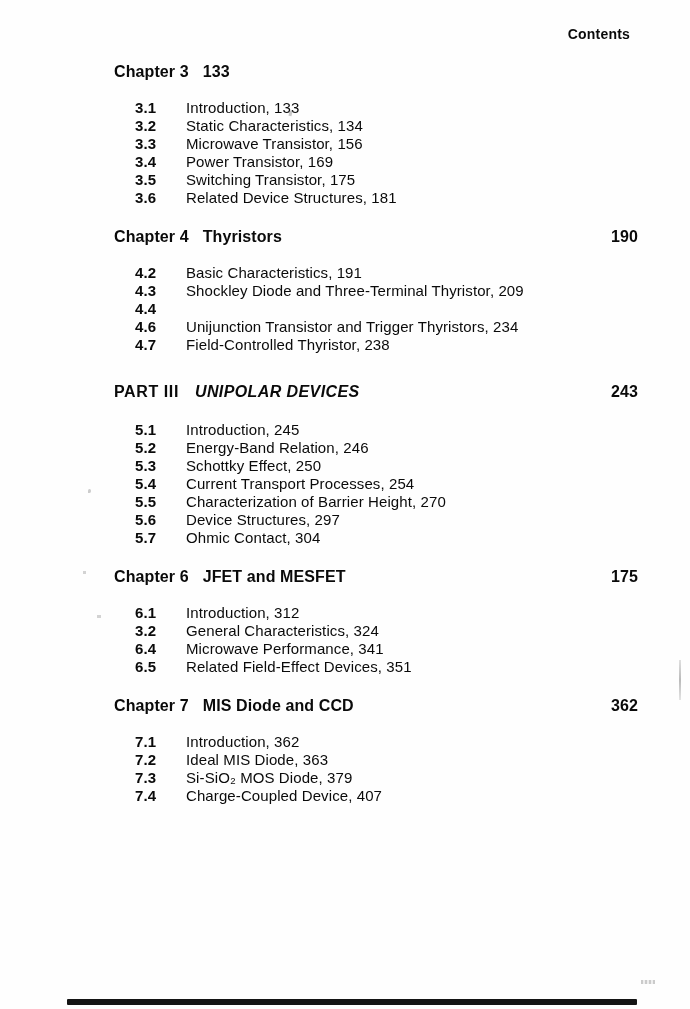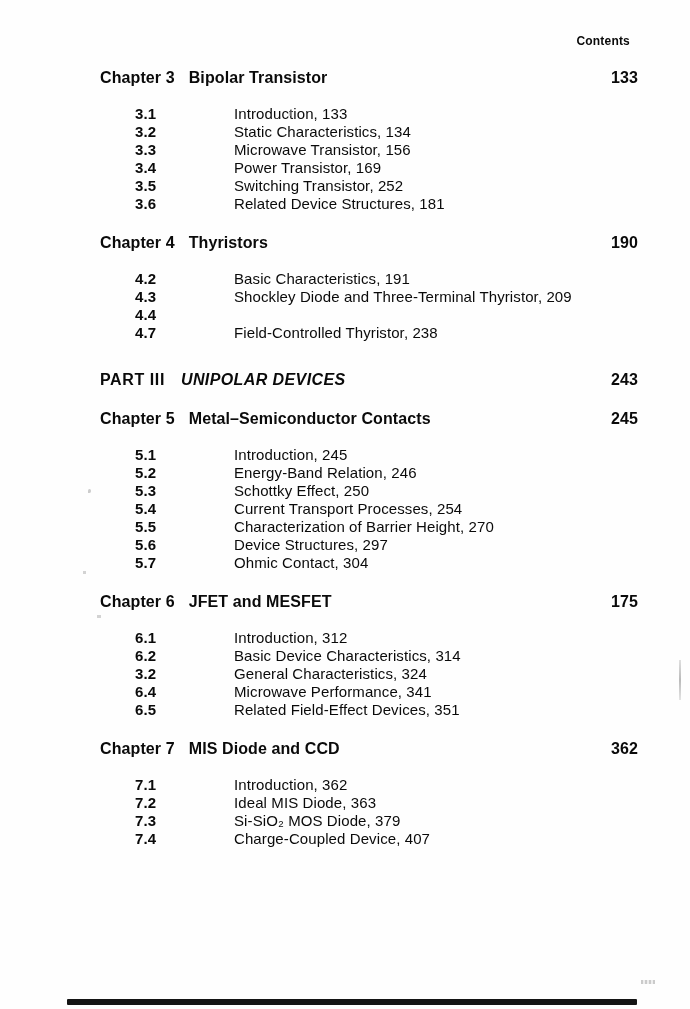--- a/index.html
+++ b/index.html
@@ -10,43 +10,44 @@
   .page {
     position: relative;
     width: 690px;
     height: 1009px;
     background: #fefefe;
     overflow: hidden;
     font-family: "Liberation Sans", "DejaVu Sans", sans-serif;
     color: #0a0a0a;
   }
   .running-head {
-    padding-top: 34px;
+    padding-top: 26px;
     margin-right: 60px;
     text-align: right;
-    font-size: 12px;
+    font-size: 14px;
     font-weight: bold;
     letter-spacing: 0.2px;
   }
   .toc {
     padding: 0 52px 0 100px;
   }
   .toc-section {
     margin-top: 20px;
   }
   .toc-section.part {
     margin-top: 28px;
   }
   .sec-head {
     display: flex;
     align-items: baseline;
     font-size: 16px;
     font-weight: bold;
     line-height: 19px;
     letter-spacing: 0.1px;
+    margin-left: 14px;
   }
   .sec-label {
     margin-right: 14px;
     white-space: nowrap;
   }
   .toc-section.part .sec-label {
     margin-right: 16px;
     letter-spacing: 0.6px;
   }
   .sec-title {
@@ -62,21 +63,20 @@
     white-space: nowrap;
   }
   .toc-items {
     margin: 18px 0 0 35px;
   }
   .toc-item {
     display: flex;
     font-size: 15px;
     line-height: 18px;
     letter-spacing: 0.1px;
-    gap: 48px;
   }
   .toc-num {
     width: 39px;
     flex-shrink: 0;
     font-weight: bold;
   }
   .toc-title {
     white-space: nowrap;
     margin-left: 12px;
   }
@@ -97,21 +97,20 @@
 <body>
 
 <div class="page">
 
   <div class="running-head">Contents</div>
 
   <div class="toc" id="toc">
   <section class="toc-section chapter">
     <div class="sec-head">
       <span class="sec-label">Chapter 3</span>
-      <span class="sec-title">Bipolar Transistor</span>
       <span class="sec-page">133</span>
     </div>
     <div class="toc-items">
   <div class="toc-item">
     <span class="toc-num">3.1</span>
     <span class="toc-title">Introduction, 133</span>
   </div>
 
   <div class="toc-item">
     <span class="toc-num">3.2</span>
@@ -123,21 +122,21 @@
     <span class="toc-title">Microwave Transistor, 156</span>
   </div>
 
   <div class="toc-item">
     <span class="toc-num">3.4</span>
     <span class="toc-title">Power Transistor, 169</span>
   </div>
 
   <div class="toc-item">
     <span class="toc-num">3.5</span>
-    <span class="toc-title">Switching Transistor, 252</span>
+    <span class="toc-title">Switching Transistor, 175</span>
   </div>
 
   <div class="toc-item">
     <span class="toc-num">3.6</span>
     <span class="toc-title">Related Device Structures, 181</span>
   </div>
 </div>
   </section>
 
   <section class="toc-section chapter">
@@ -156,43 +155,42 @@
   <div class="toc-item">
     <span class="toc-num">4.3</span>
     <span class="toc-title">Shockley Diode and Three-Terminal Thyristor, 209</span>
   </div>
 
   <div class="toc-item">
     <span class="toc-num">4.4</span>
   </div>
 
 
+  <div class="toc-item">
+    <span class="toc-num">4.6</span>
+    <span class="toc-title">Unijunction Transistor and Trigger Thyristors, 234</span>
+  </div>
 
   <div class="toc-item">
     <span class="toc-num">4.7</span>
     <span class="toc-title">Field-Controlled Thyristor, 238</span>
   </div>
 </div>
   </section>
 
   <section class="toc-section part">
     <div class="sec-head">
       <span class="sec-label">PART III</span>
       <span class="sec-title">UNIPOLAR DEVICES</span>
       <span class="sec-page">243</span>
     </div>
 
   </section>
 
   <section class="toc-section chapter">
-    <div class="sec-head">
-      <span class="sec-label">Chapter 5</span>
-      <span class="sec-title">Metal–Semiconductor Contacts</span>
-      <span class="sec-page">245</span>
-    </div>
     <div class="toc-items">
   <div class="toc-item">
     <span class="toc-num">5.1</span>
     <span class="toc-title">Introduction, 245</span>
   </div>
 
   <div class="toc-item">
     <span class="toc-num">5.2</span>
     <span class="toc-title">Energy-Band Relation, 246</span>
   </div>
@@ -229,24 +227,20 @@
       <span class="sec-label">Chapter 6</span>
       <span class="sec-title">JFET and MESFET</span>
       <span class="sec-page">175</span>
     </div>
     <div class="toc-items">
   <div class="toc-item">
     <span class="toc-num">6.1</span>
     <span class="toc-title">Introduction, 312</span>
   </div>
 
-  <div class="toc-item">
-    <span class="toc-num">6.2</span>
-    <span class="toc-title">Basic Device Characteristics, 314</span>
-  </div>
 
   <div class="toc-item">
     <span class="toc-num">3.2</span>
     <span class="toc-title">General Characteristics, 324</span>
   </div>
 
   <div class="toc-item">
     <span class="toc-num">6.4</span>
     <span class="toc-title">Microwave Performance, 341</span>
   </div>

